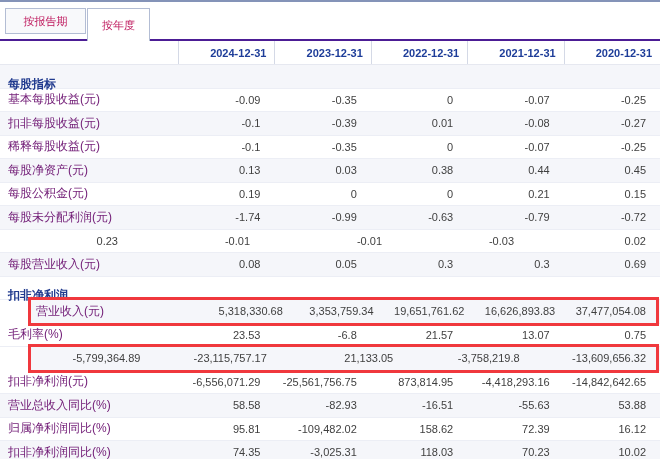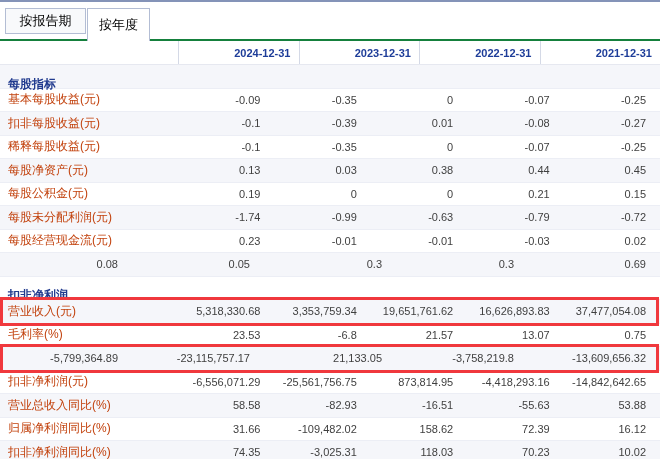--- a/index.html
+++ b/index.html
@@ -6,60 +6,60 @@
   .screen {
     position:relative; width:660px; height:459px; overflow:hidden;
     background:#fff; font-family:"Liberation Sans", sans-serif;
   }
   .top-line { position:absolute; top:0; left:0; width:100%; height:2px; background:#8493b8; }
 
   
   .tabbar { position:absolute; top:0; left:0; right:0; height:41px; z-index:3; }
   .tab {
     position:absolute; top:8px; display:flex; align-items:center; justify-content:center;
-    font-size:13px; color:#000000; cursor:pointer; box-sizing:border-box;
+    font-size:11px; color:#be185d; cursor:pointer; box-sizing:border-box;
   }
   .tab.inactive {
     left:5px; width:81px; height:26px;
     background:#f8f9fb; border:1px solid #b3bdd4;
   }
   .tab.active {
     left:87px; width:63px; height:33px;
     background:#fff; border:1px solid #b3bdd4; border-bottom:none; z-index:4;
   }
 
   
   .table {
     position:absolute; top:39px; left:0; right:0; bottom:0;
-    border-top:2px solid #15803d; background:#fff;
+    border-top:2px solid #4c1d95; background:#fff;
   }
   .header-row { display:flex; height:23px; align-items:center; border-bottom:1px solid #e6e8f0; }
   .hcell {
     flex:1; text-align:right; padding-right:8px; box-sizing:border-box;
     font-size:11px; font-weight:bold; color:#1e3d99;
     border-left:1px solid #d4d9e6; height:100%; display:flex; align-items:center; justify-content:flex-end;
   }
   .hspacer { width:178px; flex:none; border-left:none; }
 
   .row {
     position:relative; display:flex; height:23.5px; align-items:center;
     border-bottom:1px solid #eceef5; box-sizing:border-box;
   }
   .row.alt { background:#f5f6fa; }
   .cell { box-sizing:border-box; }
   .cell.label {
     width:178px; flex:none; padding-left:8px;
-    font-size:12px; color:#c2410c; white-space:nowrap; overflow:hidden; cursor:pointer;
+    font-size:12px; color:#701a75; white-space:nowrap; overflow:hidden; cursor:pointer;
   }
   .row.section .cell.label { color:#203a8e; font-weight:bold; cursor:default;margin-top:16px; }
   .cell.val {
     flex:1; text-align:right; padding-right:14px;
     font-size:11px; color:#3f3f3f;
   }
-  .row.hl { z-index:2; }
+  .row.hl { z-index:2;margin-left:28px; }
   .row.hl::after {
     content:""; position:absolute; left:0; right:1px; top:-3px; bottom:-3px;
     border:3px solid #f0383d; pointer-events:none;
   }
 </style>
 </head>
 <body>
 
 <div class="screen">
   <div class="top-line"></div>
@@ -69,20 +69,21 @@
     <div class="tab active">按年度</div>
   </div>
 
   <div class="table">
     <div class="header-row">
       <div class="hcell hspacer"></div>
       <div class="hcell">2024-12-31</div>
       <div class="hcell">2023-12-31</div>
       <div class="hcell">2022-12-31</div>
       <div class="hcell">2021-12-31</div>
+      <div class="hcell">2020-12-31</div>
     </div>
     <div id="rows">
         <div class="row alt section">
           <div class="cell label">每股指标</div>
           <div class="cell val"></div>
           <div class="cell val"></div>
           <div class="cell val"></div>
           <div class="cell val"></div>
           <div class="cell val"></div>
         </div>
@@ -128,28 +129,28 @@
         </div>
         <div class="row alt">
           <div class="cell label">每股未分配利润(元)</div>
           <div class="cell val">-1.74</div>
           <div class="cell val">-0.99</div>
           <div class="cell val">-0.63</div>
           <div class="cell val">-0.79</div>
           <div class="cell val">-0.72</div>
         </div>
         <div class="row">
-          <div class="cell label">每股经营现金流(元)</div>
           <div class="cell val">0.23</div>
           <div class="cell val">-0.01</div>
           <div class="cell val">-0.01</div>
           <div class="cell val">-0.03</div>
           <div class="cell val">0.02</div>
         </div>
         <div class="row alt">
+          <div class="cell label">每股营业收入(元)</div>
           <div class="cell val">0.08</div>
           <div class="cell val">0.05</div>
           <div class="cell val">0.3</div>
           <div class="cell val">0.3</div>
           <div class="cell val">0.69</div>
         </div>
         <div class="row section">
           <div class="cell label">扣非净利润</div>
           <div class="cell val"></div>
           <div class="cell val"></div>
@@ -191,21 +192,21 @@
         <div class="row alt">
           <div class="cell label">营业总收入同比(%)</div>
           <div class="cell val">58.58</div>
           <div class="cell val">-82.93</div>
           <div class="cell val">-16.51</div>
           <div class="cell val">-55.63</div>
           <div class="cell val">53.88</div>
         </div>
         <div class="row">
           <div class="cell label">归属净利润同比(%)</div>
-          <div class="cell val">31.66</div>
+          <div class="cell val">95.81</div>
           <div class="cell val">-109,482.02</div>
           <div class="cell val">158.62</div>
           <div class="cell val">72.39</div>
           <div class="cell val">16.12</div>
         </div>
         <div class="row alt">
           <div class="cell label">扣非净利润同比(%)</div>
           <div class="cell val">74.35</div>
           <div class="cell val">-3,025.31</div>
           <div class="cell val">118.03</div>

